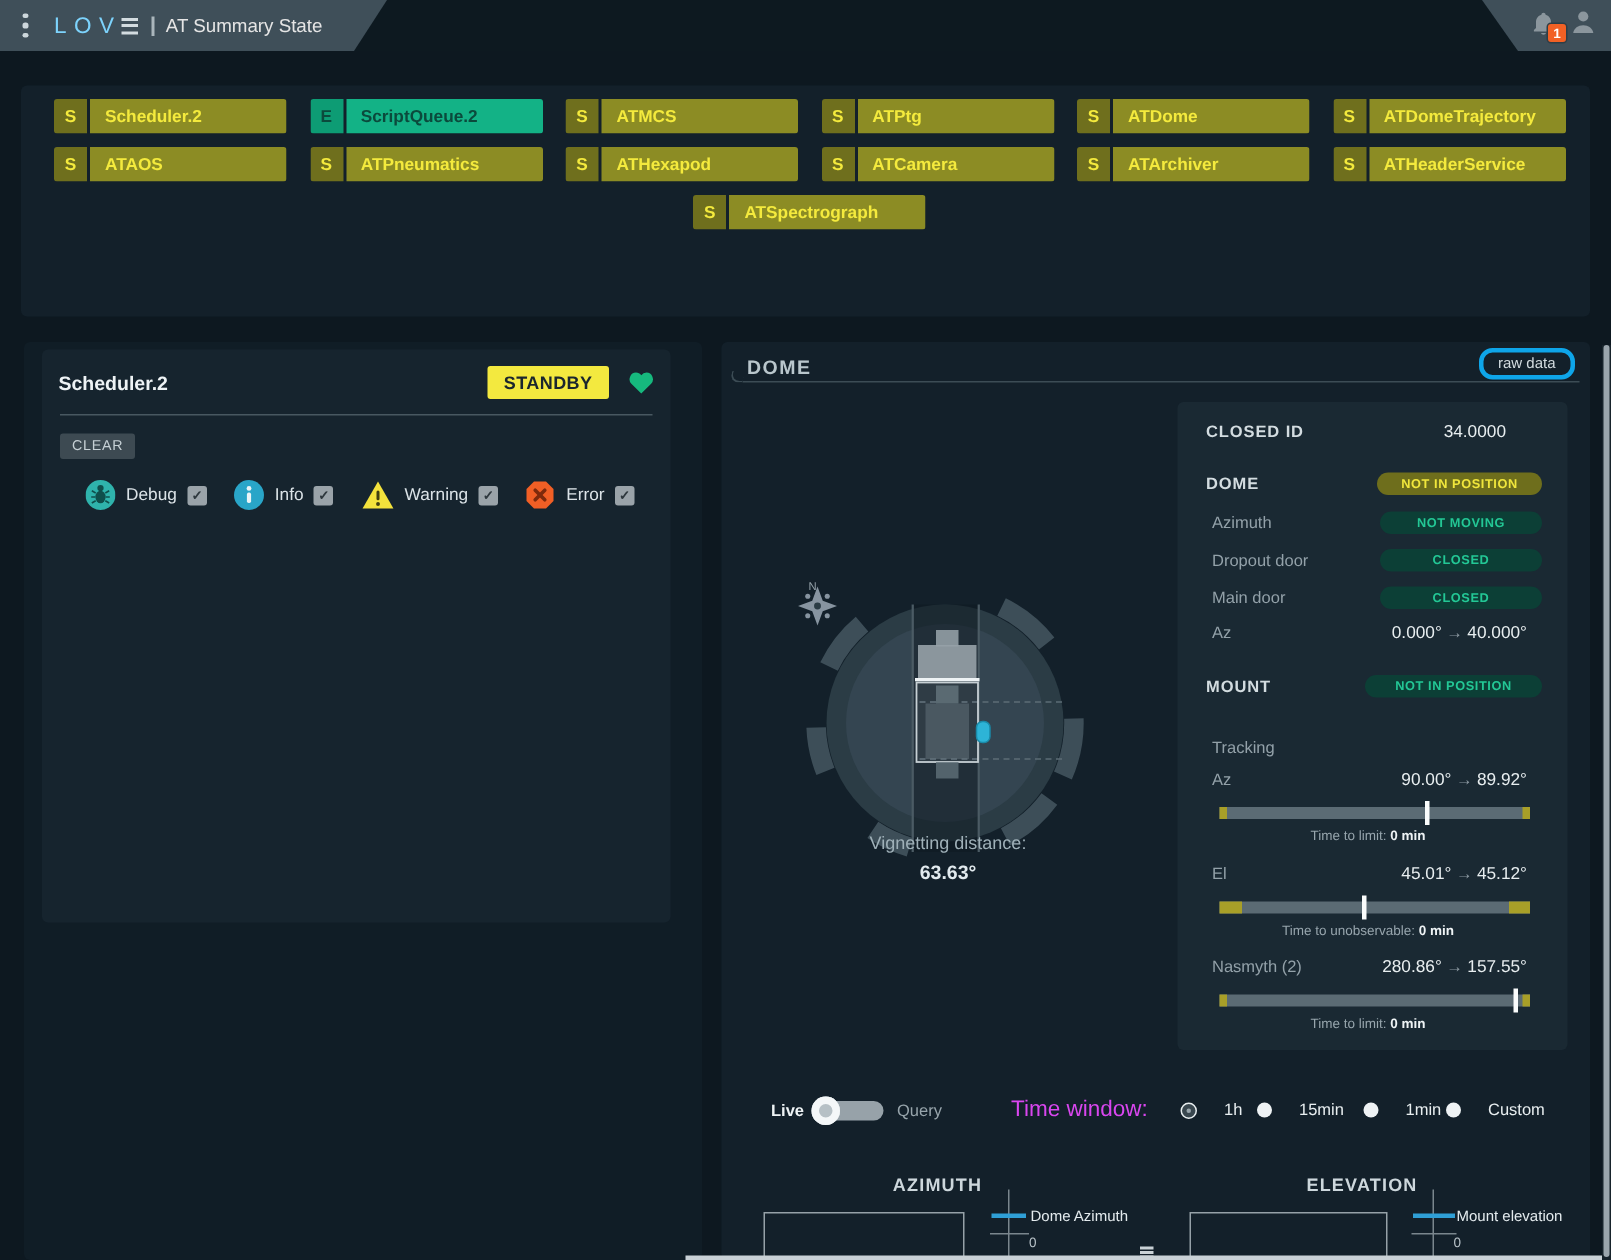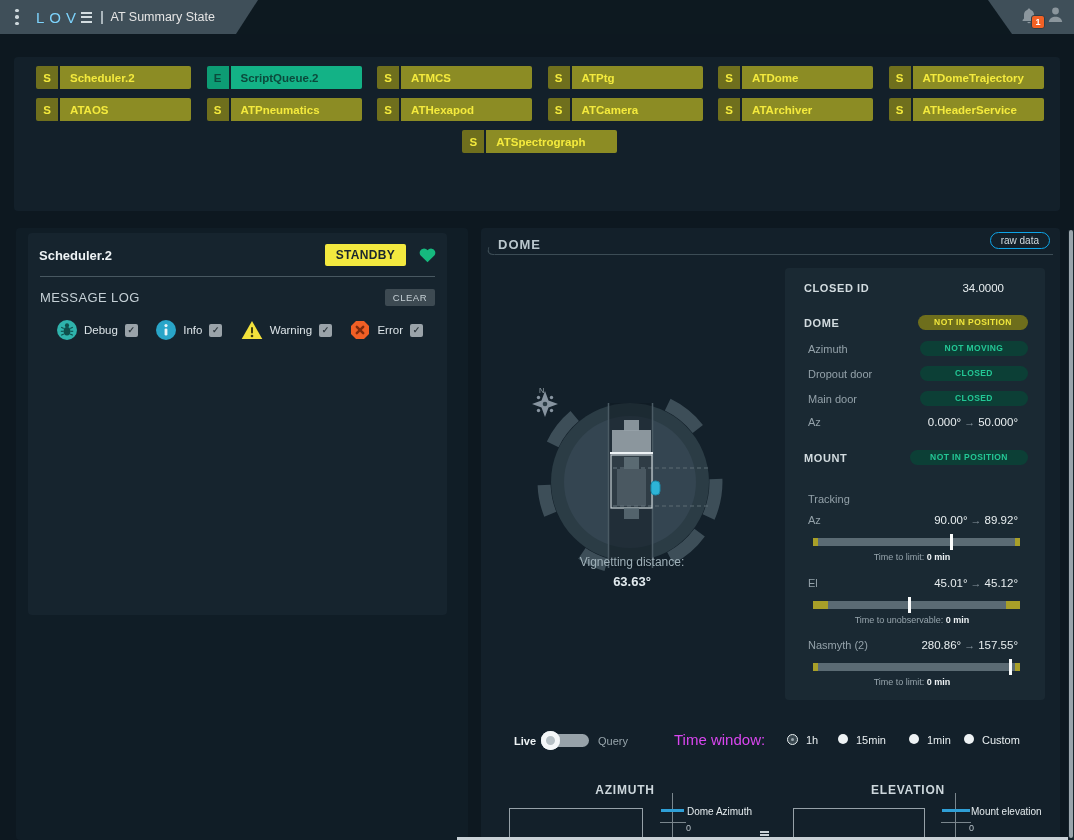--- a/index.html
+++ b/index.html
@@ -69,21 +69,21 @@
   
   .dome-panel { position:absolute; left:481px; top:228px; width:579px; height:612px;
     background:#13202a; border-radius:4px; }
   .dome-head-title { position:absolute; left:17px; top:9px; font-size:13px; font-weight:bold;
     color:#b9c6cc; letter-spacing:1px; }
   .dome-head-line { position:absolute; left:14px; top:26px; width:558px; border-bottom:1px solid #3c4c55; }
   .dome-head-curve { position:absolute; left:6px; top:19px; width:9px; height:8px;
     border-left:1px solid #3c4c55; border-bottom:1px solid #3c4c55; border-bottom-left-radius:7px;
     transform:skewX(-18deg); }
   .rawdata-btn { position:absolute; right:10px; top:4px; background:transparent; color:#d3dce0;
-    font-size:10px; border:1px solid #0ea5e9; border-radius:9px; padding:2px 10px; cursor:pointer; }
+    font-size:10px; border:3px solid #0ea5e9; border-radius:9px; padding:2px 10px; cursor:pointer; }
 
   
   .dome-viz { position:absolute; left:14px; top:145px; width:300px; height:235px; }
   .compass-n { position:absolute; left:58px; top:158px; font-size:7.5px; color:#93a0a8; }
   .vignetting-label { position:absolute; left:51px; top:327px; width:200px; text-align:center;
     font-size:12px; color:#9fb0b8; }
   .vignetting-value { position:absolute; left:51px; top:346px; width:200px; text-align:center;
     font-size:13px; font-weight:bold; color:#e2eaee; }
 
   
@@ -106,21 +106,21 @@
   .limit-label b { color:#eef3f5; }
 
   
   .ctl-live { position:absolute; left:33px; top:507px; font-size:11px; font-weight:bold; color:#eef3f5; }
   .toggle { position:absolute; left:62px; top:506px; width:46px; height:13px; background:#97a2a9;
     border-radius:7px; cursor:pointer; }
   .toggle-knob { position:absolute; left:-2px; top:-3px; width:19px; height:19px; border-radius:50%;
     background:#f4f7f8; box-shadow:inset 0 0 0 5px #f4f7f8, inset 0 0 0 10px #b6c0c5; }
   .ctl-query { position:absolute; left:117px; top:507px; font-size:11px; color:#97a4ab; }
   .ctl-timewindow { position:absolute; left:193px; top:503px; font-size:15px; color:#d946ef; }
-  .radio-item { position:absolute; top:506px; display:flex; gap:8px; cursor:pointer; }
+  .radio-item { position:absolute; top:506px; display:flex; align-items:center; gap:18px; cursor:pointer; }
   .radio { width:10px; height:10px; border-radius:50%; background:#eef2f4; }
   .radio.selected { width:11px; height:11px; background:#39474f; border:1.5px solid #e8eef0;
     display:flex; align-items:center; justify-content:center; }
   .radio.selected::after { content:""; width:3px; height:3px; border-radius:50%; background:#98a4ab; }
   .radio-label { font-size:11px; color:#e8eef0; }
 
   
   .chart-title { position:absolute; top:555px; font-size:12px; font-weight:bold; color:#cdd7dc;
     letter-spacing:0.8px; text-align:center; width:140px; }
   .chart-box { position:absolute; top:580px; height:32px; border:1px solid #96a1a8; }
@@ -242,21 +242,20 @@
       <span class="sched-title">Scheduler.2</span>
       <span class="standby-badge">STANDBY</span>
       <span class="heart">
         <svg width="17" height="15" viewBox="0 0 17 15">
             <path fill="#16b97e" d="M8.5 14.3 1.9 7.8A4.4 4.4 0 0 1 5 .4c1.4 0 2.7.7 3.5 1.8A4.4 4.4 0 0 1 12 .4a4.4 4.4 0 0 1 3.1 7.4z"></path>
           </svg>
       </span>
     </div>
     <div class="sched-divider"></div>
     <div class="msglog-head">
-      <span class="msglog-title">MESSAGE LOG</span>
       <button class="clear-btn">CLEAR</button>
     </div>
     <div class="filters">
       <div class="filter">
         <svg width="20" height="20" viewBox="0 0 20 20">
             <circle cx="10" cy="10" r="10" fill="#2fb3ac"></circle>
             <ellipse cx="10" cy="11.3" rx="3.4" ry="4.2" fill="#0f4f4c"></ellipse>
             <circle cx="10" cy="5.4" r="2.1" fill="#0f4f4c"></circle>
             <g stroke="#0f4f4c" stroke-width="1.1">
               <line x1="6.8" y1="8.6" x2="4.2" y2="7.2"></line>
@@ -375,21 +374,21 @@
       <span class="pill pill-green">CLOSED</span>
     </div>
     <div class="t-row" style="margin-top:10px">
       <span class="t-sublabel">Main door</span>
       <span class="pill pill-green">CLOSED</span>
     </div>
     <div class="t-row" style="margin-top:10px; padding-right:10px">
       <span class="t-sublabel">Az</span>
       <span class="t-value">0.000°</span>
       <span class="t-arrow">→</span>
-      <span class="t-value">50.000°</span>
+      <span class="t-value">40.000°</span>
     </div>
     <div class="t-row" style="margin-top:22px">
       <span class="t-head">MOUNT</span>
       <span class="pill pill-green" style="width:118px">NOT IN POSITION</span>
     </div>
     <div class="t-row" style="margin-top:28px">
       <span class="t-sublabel">Tracking</span>
     </div>
     <div class="t-row" style="margin-top:9px; padding-right:10px">
       <span class="t-sublabel">Az</span>

